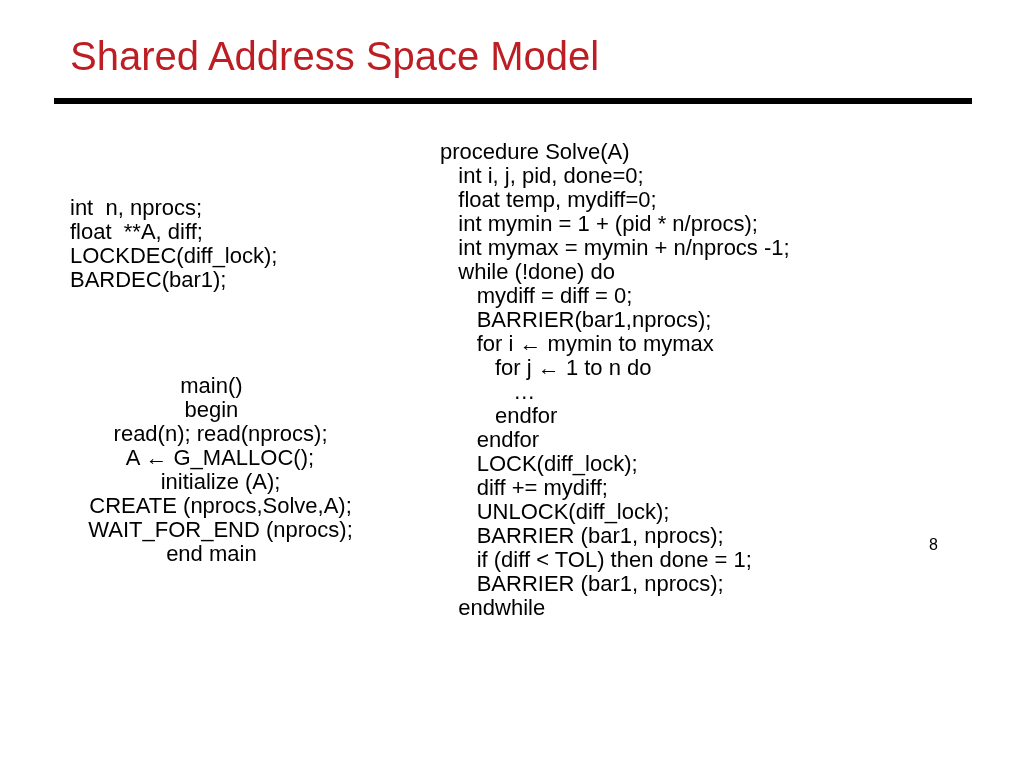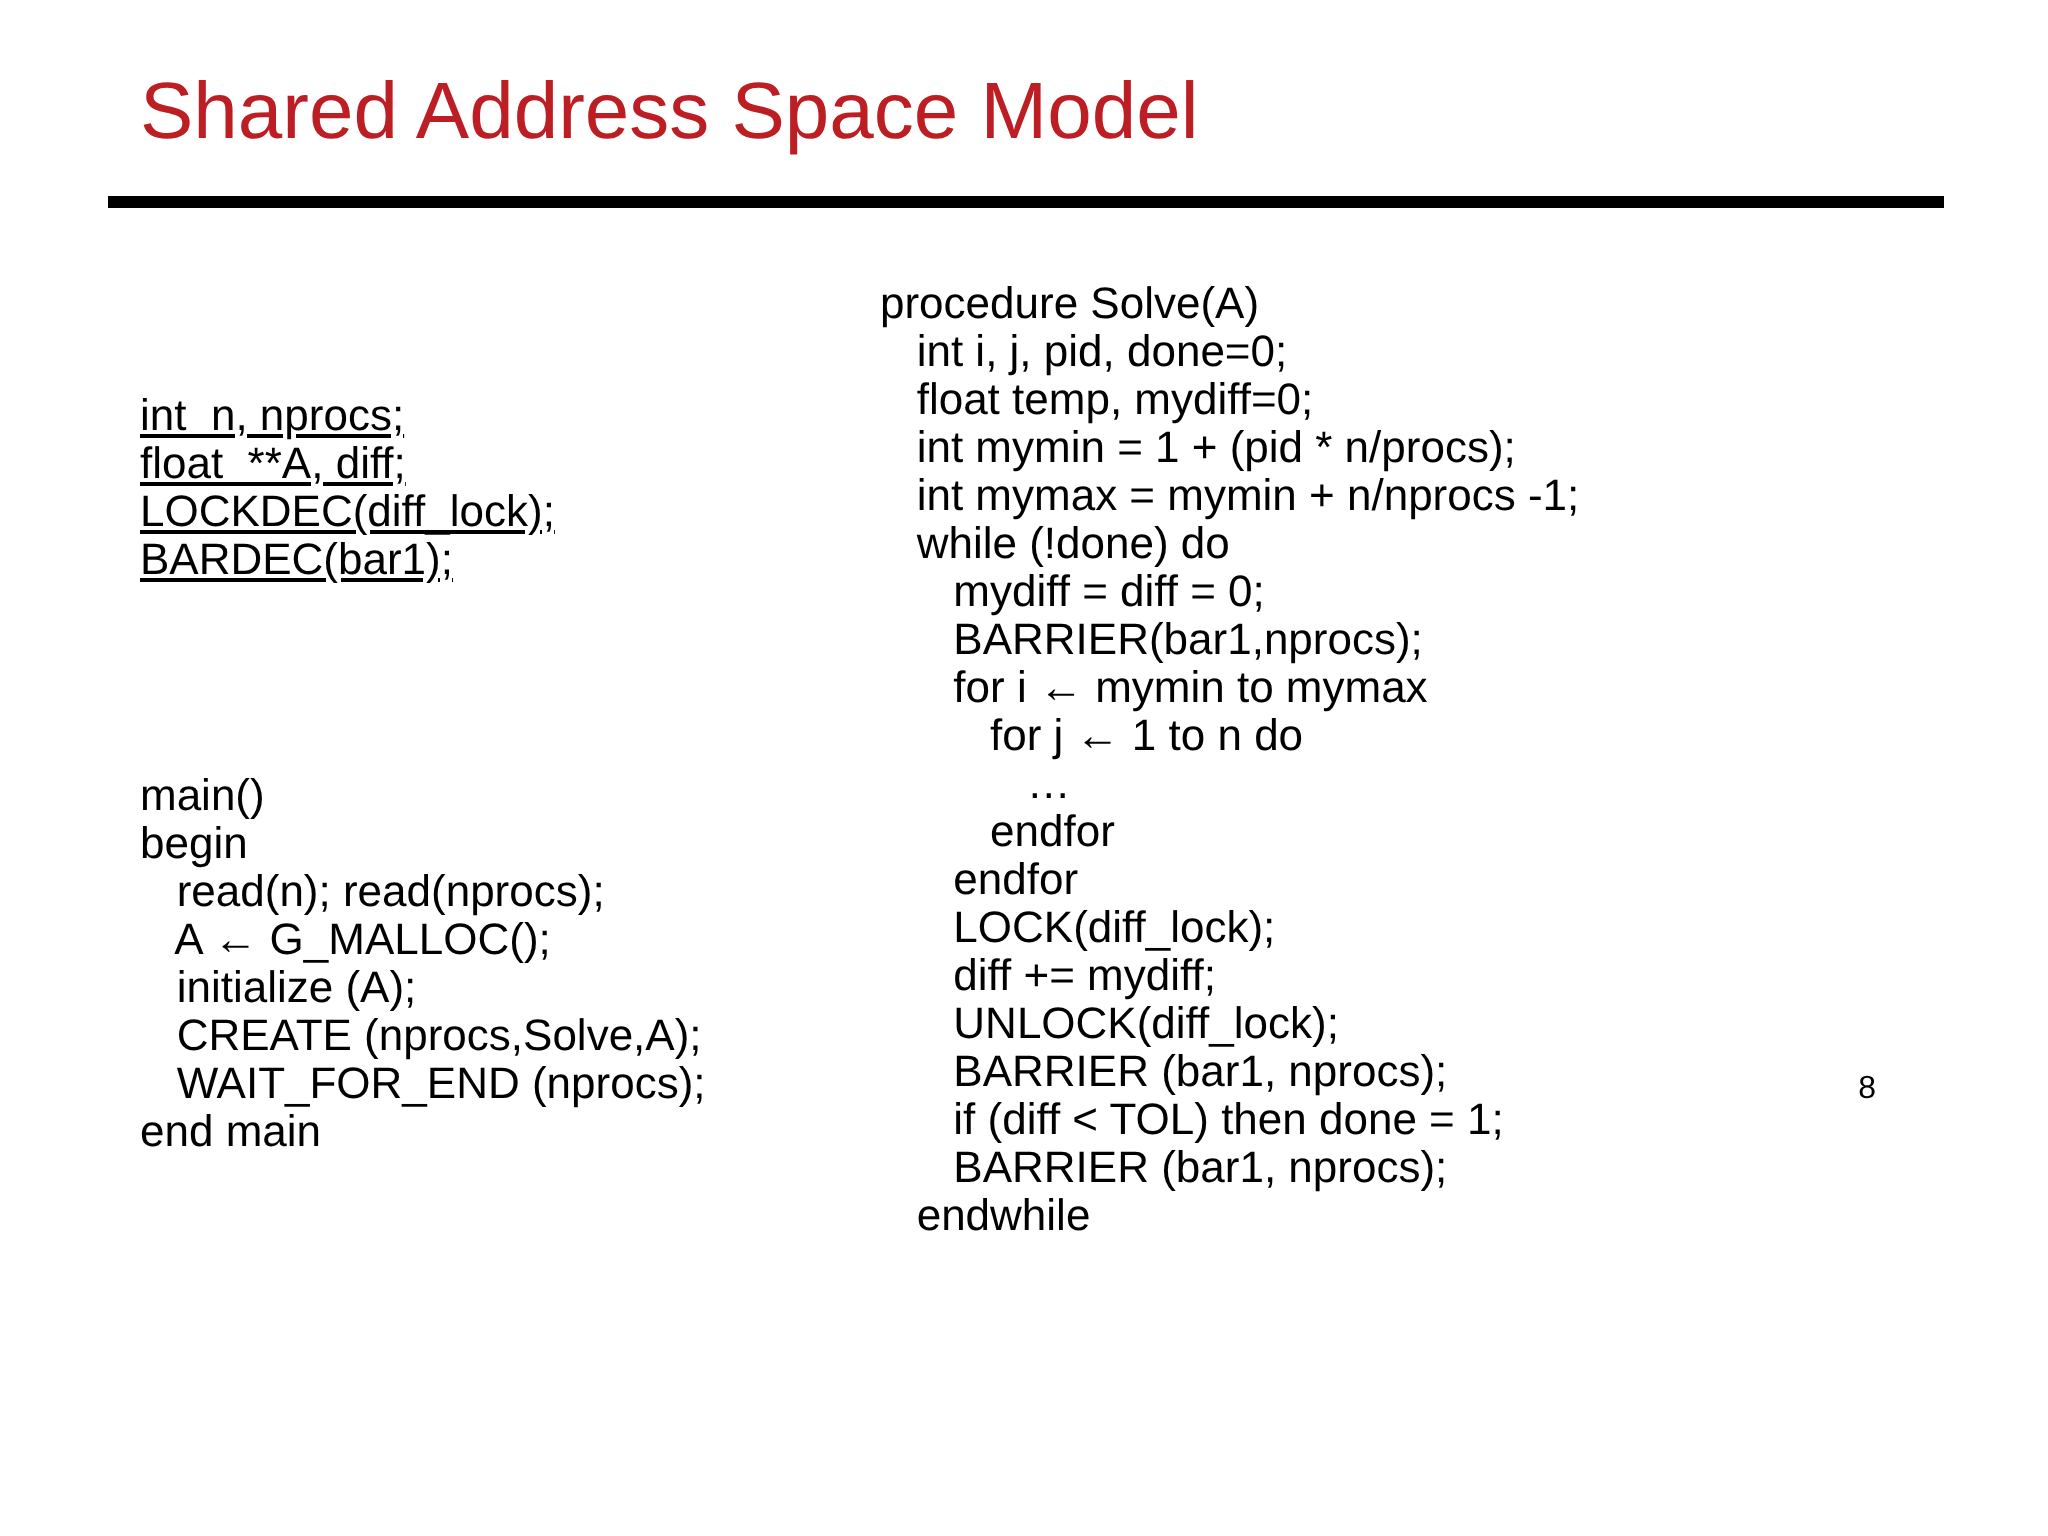--- a/index.html
+++ b/index.html
@@ -36,22 +36,22 @@
     border-top: 6px solid #000000;
   }
   .code-col {
     position: absolute;
     font-size: 22px;
     line-height: 24px;
     white-space: pre;
     font-family: Arial, Helvetica, sans-serif;
     color: #000;
   }
-  .col-left-1 { left: 70px; top: 196px; text-decoration: underline; }
-  .col-left-2 { left: 70px; top: 386px; }
+  .col-left-1 { left: 70px; top: 196px; }
+  .col-left-2 { left: 70px; top: 374px; text-align: center; }
   .col-right  { left: 440px; top: 140px; }
   .pagenum {
     position: absolute;
     right: 86px;
     bottom: 34px;
     font-size: 16px;
     color: #000;
   }
 </style>
 </head>

